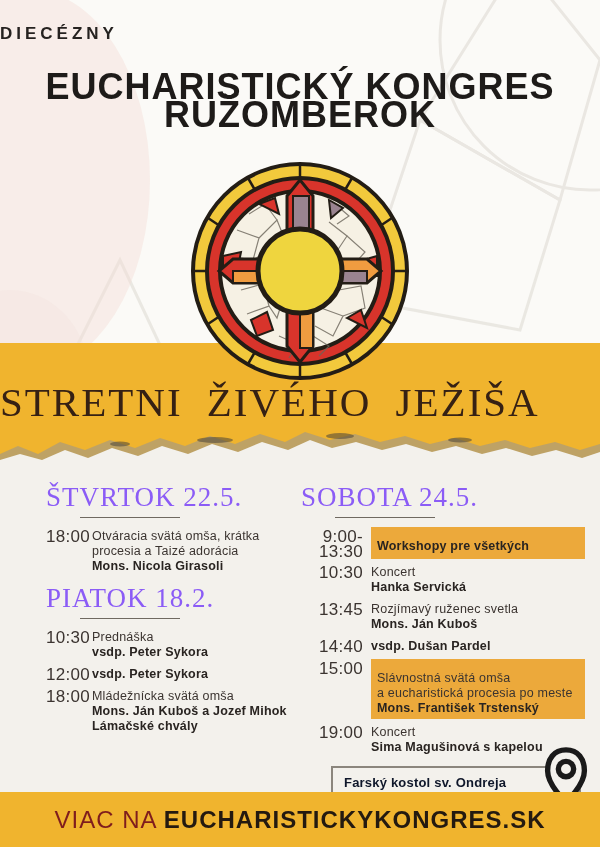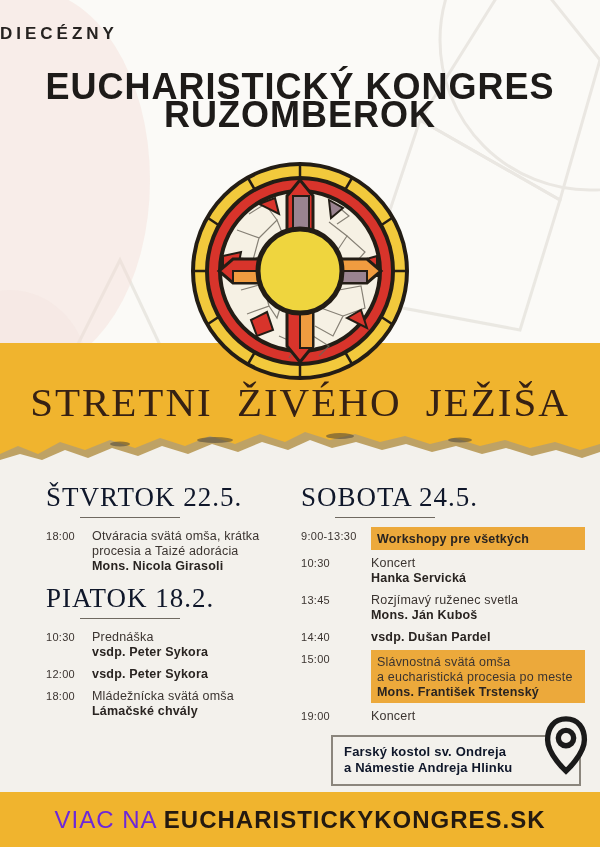--- a/index.html
+++ b/index.html
@@ -18,64 +18,64 @@
     position:absolute;left:0;width:100%;text-align:center;
     font-size:36px;font-weight:bold;letter-spacing:1px;color:#1e1b19;
   }
   .title-1{top:50px;margin-top:16px;}
   .title-2{top:94px;}
   
   .watermark{position:absolute;top:0;left:0;pointer-events:none;}
   
   .gold-band{position:absolute;top:343px;left:0;width:600px;height:120px;background:var(--gold,#F0B42E);}
   .banner-title{
-    position:absolute;top:378px;left:0;width:100%;text-align:center;
+    position:absolute;top:378px;left:0;width:100%;
     font-family:"Liberation Serif","DejaVu Serif",serif;
     font-size:41px;letter-spacing:2px;word-spacing:12px;color:#362114;
   }
   .logo{position:absolute;top:160px;left:189px;}
   .torn{position:absolute;top:428px;left:0;}
   
   .paper{position:absolute;top:478px;left:0;width:600px;height:369px;background:#F3F1EC;}
   
   .col{position:absolute;top:482px;}
   .col-left{left:46px;width:254px;}
   .col-right{left:301px;width:284px;}
   .day h2{
     margin:0;font-family:"Liberation Serif","DejaVu Serif",serif;
-    font-weight:400;font-size:27px;line-height:30px;letter-spacing:1px;color:#0f172a;
+    font-weight:400;font-size:27px;line-height:30px;letter-spacing:1px;color:#8b5cf6;
   }
   .day .rule{width:100px;height:1px;background:#6f6960;margin:5px 0 9px 34px;}
   .day + .day{margin-top:8px;}
   .event{display:flex;margin-bottom:4px;}
   .event .time{
-    flex:none;text-align:left;font-size:11px;line-height:15px;
+    flex:none;text-align:right;font-size:17px;line-height:15px;
     color:#3b3430;padding-top:2px;letter-spacing:.3px;
   }
   .col-left .event .time{width:38px;}
   .col-right .event .time{width:62px;}
   .event .body{
     flex:1;margin-left:8px;font-size:12.5px;line-height:15px;
     color:#3b3430;letter-spacing:.2px;padding:2px 0 1px 0;
   }
-  .event .body.hl{background:var(--hl,#ECA93B);padding:5px 6px 3px 6px;}
+  .event .body.hl{background:var(--hl,#ECA93B);padding:12px 6px 3px 6px;}
   .event .body .b{font-weight:bold;color:#292421;}
   
   .loc-box{
     position:relative;margin:10px 4px 0 30px;border:2px solid #8b867d;
     padding:7px 44px 8px 11px;background:transparent;
   }
   .loc-box .loc-line{font-size:13px;line-height:16px;font-weight:bold;color:#0f172a;letter-spacing:.2px;}
   .pin{position:absolute;right:-10px;top:-23px;}
   
   .footer-bar{
     position:absolute;top:792px;left:0;width:600px;height:55px;
     background:var(--gold,#F0B42E);display:flex;align-items:center;justify-content:center;
   }
-  .footer-bar .prefix{font-size:24px;font-weight:400;color:#6d28d9;letter-spacing:1px;white-space:pre;}
+  .footer-bar .prefix{font-size:24px;font-weight:400;color:#7f1d1d;letter-spacing:1px;white-space:pre;}
   .footer-bar .site{font-size:24px;font-weight:bold;color:#241a10;letter-spacing:1px;}
 </style>
 </head>
 <body>
 
 <div class="poster">
 
   <svg class="watermark" width="600" height="480" viewBox="0 0 600 480">
     <g stroke="#ddd8d1" stroke-width="3" fill="none" opacity="0.55">
       <path d="M520,-40 L420,120 L560,200 L600,60 Z"></path>
@@ -188,20 +188,21 @@
         <div class="event">
           <span class="time">12:00</span>
           <div class="body">
             <div class="line b">vsdp. Peter Sykora</div>
           </div>
         </div>
         <div class="event">
           <span class="time">18:00</span>
           <div class="body">
             <div class="line">Mládežnícka svätá omša</div>
+            <div class="line b">Mons. Ján Kuboš a Jozef Mihok</div>
             <div class="line b">Lámačské chvály</div>
           </div>
         </div>
       </div>
     </div>
   <div class="col col-right" id="col-right">
 
   <div class="day">
         <h2>SOBOTA 24.5.</h2>
         <div class="rule"></div>
@@ -236,20 +237,21 @@
           <div class="body hl">
             <div class="line">Slávnostná svätá omša</div>
             <div class="line">a eucharistická procesia po meste</div>
             <div class="line b">Mons. František Trstenský</div>
           </div>
         </div>
         <div class="event">
           <span class="time">19:00</span>
           <div class="body">
             <div class="line">Koncert</div>
+            <div class="line b">Sima Magušinová s kapelou</div>
           </div>
         </div>
       </div>
       <div class="loc-box">
         <div class="loc-line">Farský kostol sv. Ondreja</div>
         <div class="loc-line">a Námestie Andreja Hlinku</div>
         <div class="pin"><svg width="46" height="62" viewBox="0 0 60 80">
             <path d="M30,6 C14,6 6,18 6,33 C6,52 30,74 30,74 C30,74 54,52 54,33 C54,18 46,6 30,6 Z" fill="#F3F1EC" stroke="#1a1a1a" stroke-width="7"></path>
             <circle cx="30" cy="31" r="10" fill="#F3F1EC" stroke="#1a1a1a" stroke-width="7"></circle>
           </svg></div>

